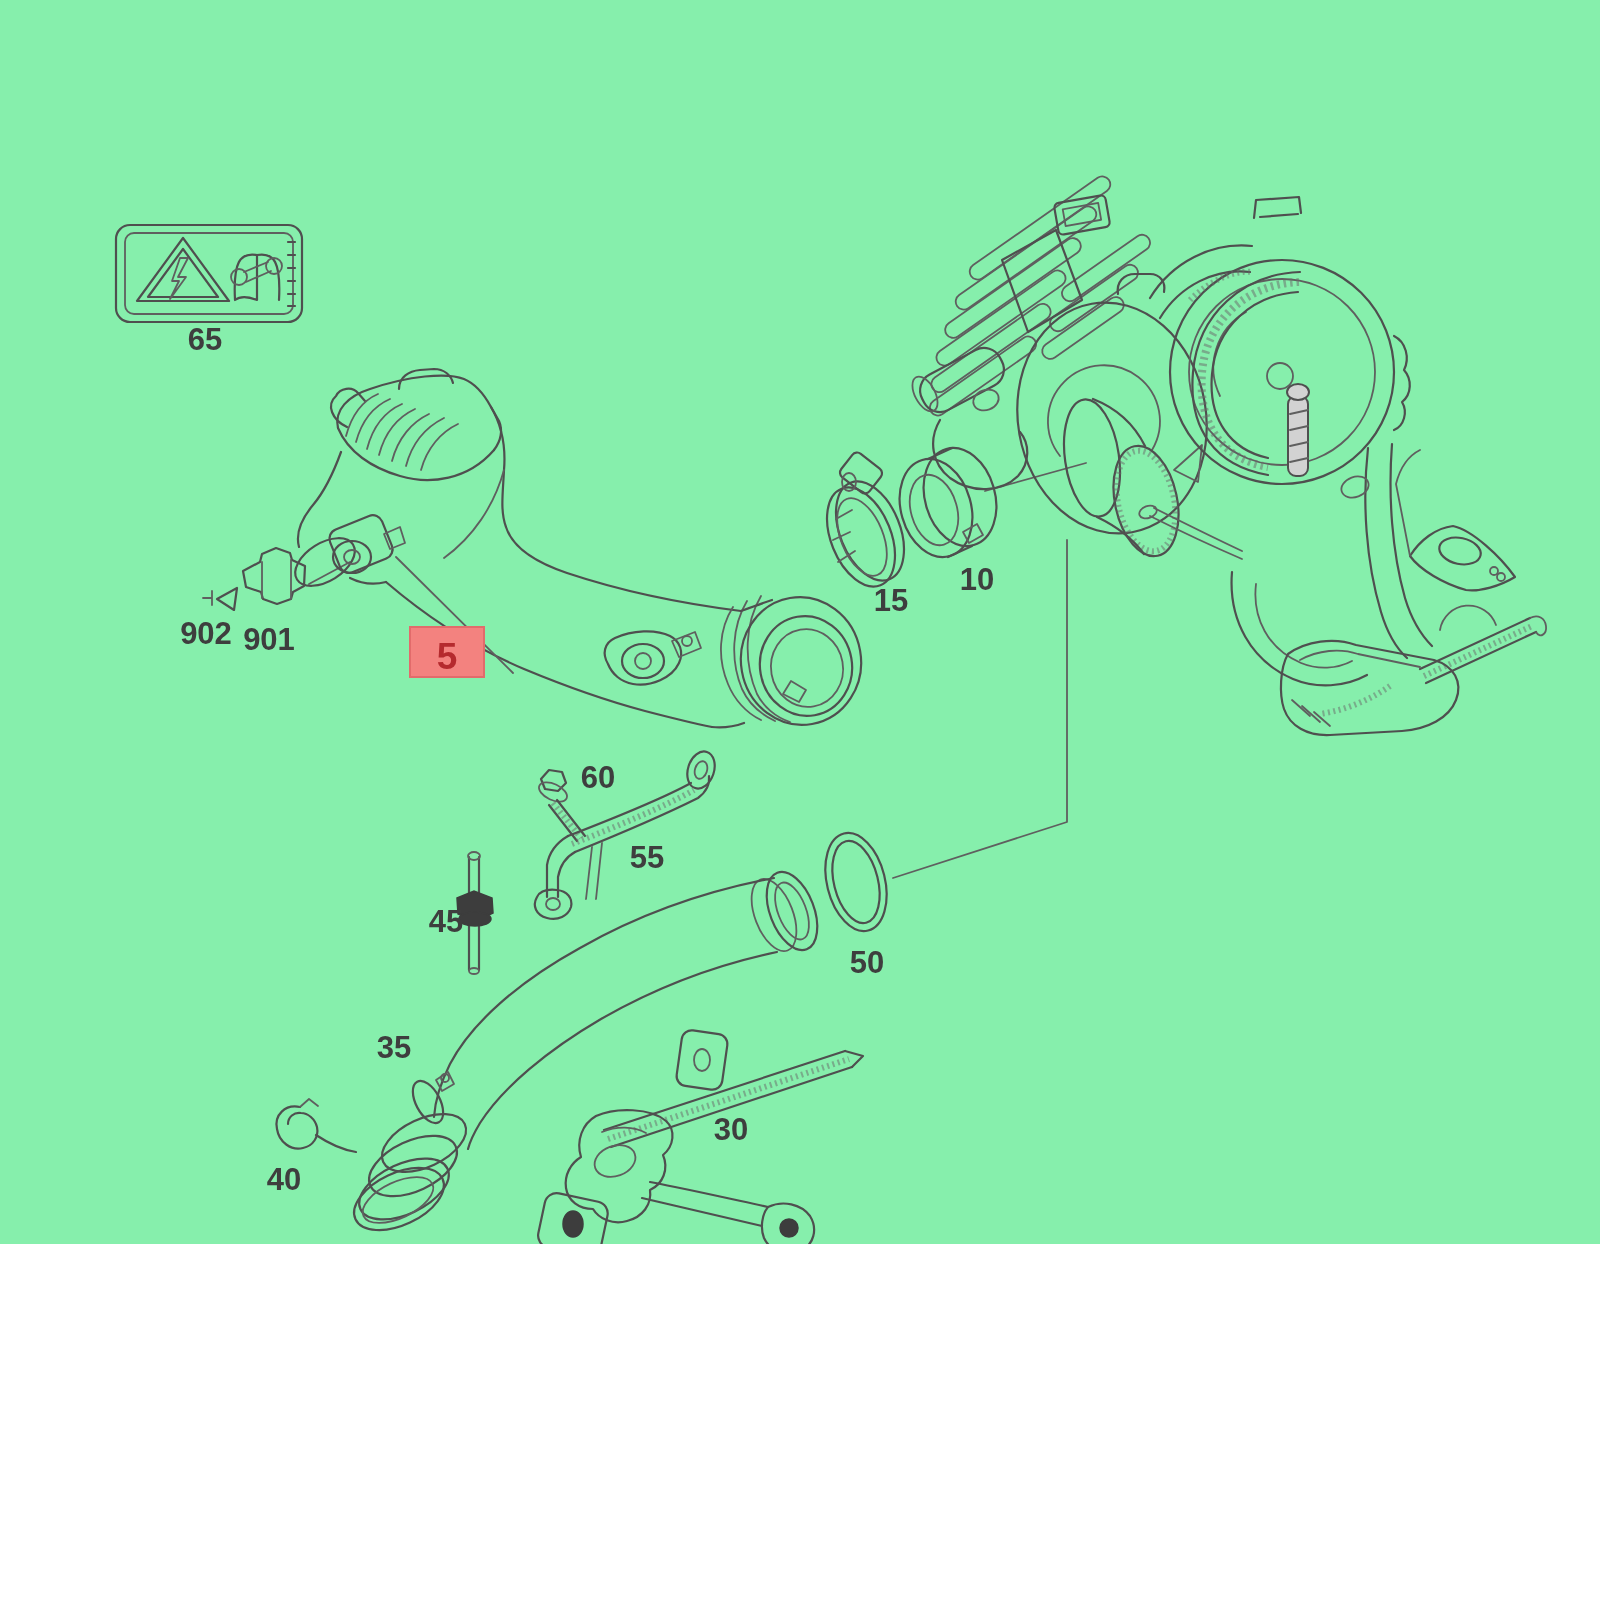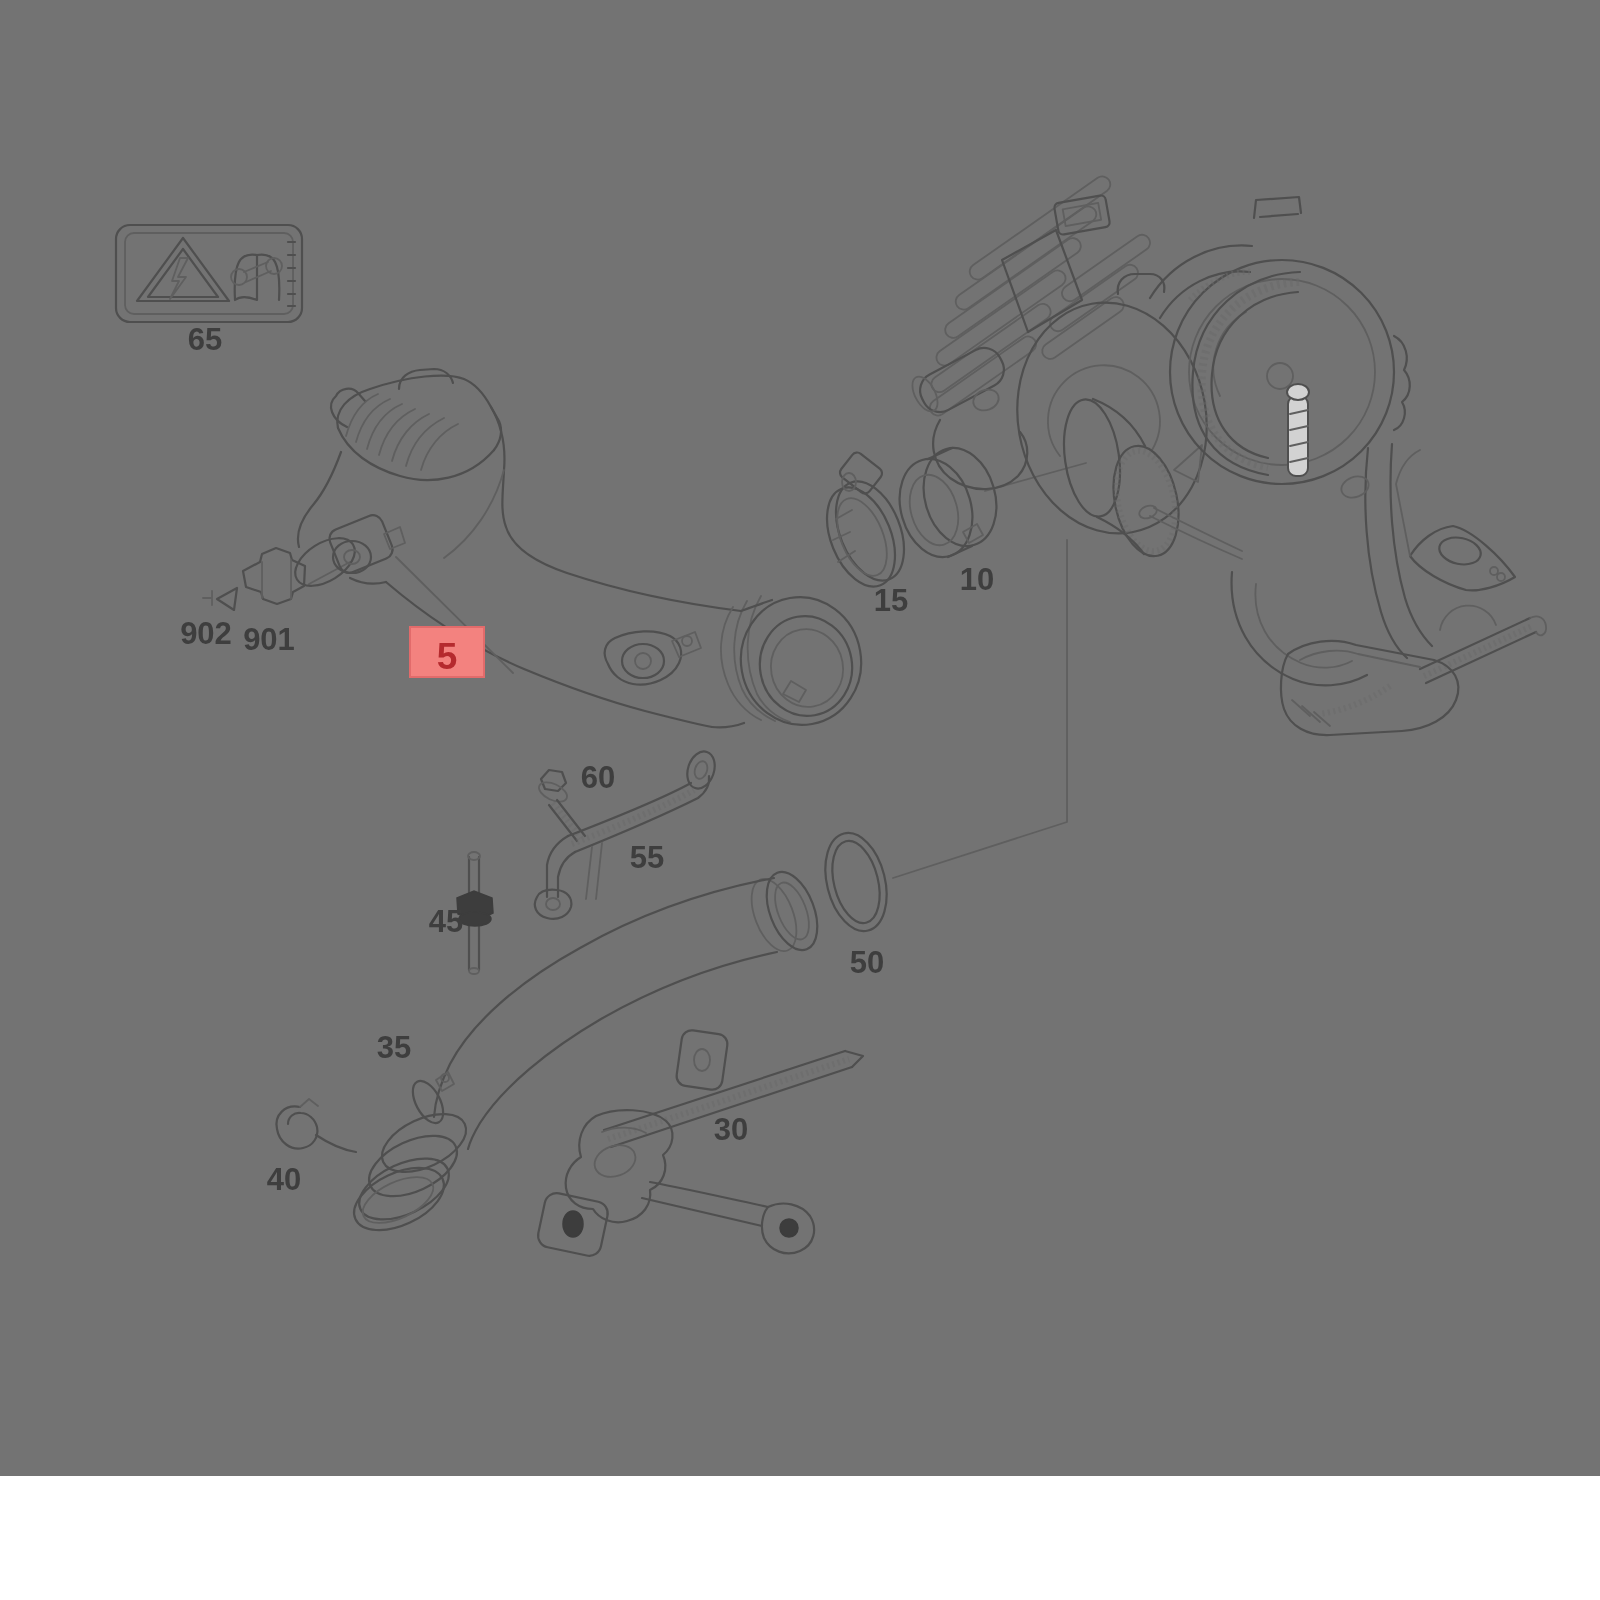--- a/index.html
+++ b/index.html
@@ -1,16 +1,16 @@
 <!DOCTYPE html>
 <html><head>
 <meta charset="utf-8">
 <style>
   html,body { margin:0; padding:0; background:#ffffff; }
-  .stage { position:relative; width:1600px; height:1476px; background:#737373; overflow:hidden; }
+  .stage { position:relative; width:1600px; height:1244px; background:#86efac; overflow:hidden; }
   svg { display:block; }
   .ln      { fill:none; stroke:#4f4f4f; stroke-width:2.2; stroke-linecap:round; stroke-linejoin:round; }
   .ln2     { fill:none; stroke:#5f5f5f; stroke-width:1.8; stroke-linecap:round; stroke-linejoin:round; }
   .hatch   { fill:none; stroke:#6a6a6a; stroke-width:8; stroke-dasharray:2.5 4; opacity:.5; stroke-linecap:butt; }
   .hatch-s { fill:none; stroke:#6a6a6a; stroke-width:6; stroke-dasharray:2 3.5; opacity:.5; stroke-linecap:butt; }
   .dark    { fill:#3d3d3d; stroke:#3d3d3d; stroke-width:1.5; }
   .gray    { fill:#d2d2d2; stroke:#4f4f4f; stroke-width:2; }
   .lbl     { font-family:"Liberation Sans", sans-serif; font-weight:bold; font-size:31px; fill:#3e3e3e; text-anchor:middle; }
   .lbl-red { font-family:"Liberation Sans", sans-serif; font-weight:bold; font-size:37px; fill:#b52a2e; text-anchor:middle; }
   .hl      { fill:#f3827f; stroke:#e26b6b; stroke-width:2; }

